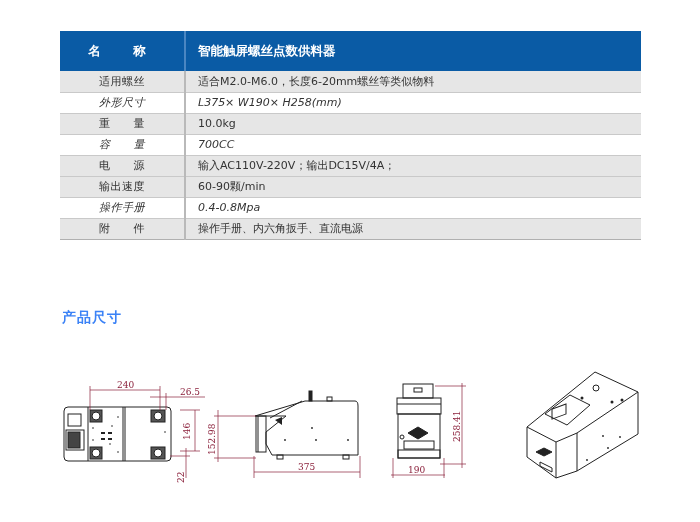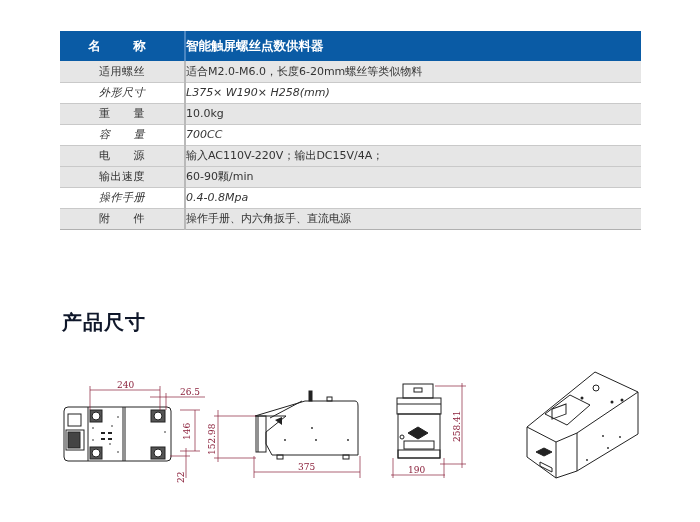--- a/index.html
+++ b/index.html
@@ -2,30 +2,30 @@
 <html><head>
   <meta charset="utf-8">
   <style>
     html, body { margin: 0; padding: 0; background: #ffffff; }
     body { width: 700px; height: 522px; position: relative; overflow: hidden;
            font-family: "DejaVu Sans", "Liberation Sans", sans-serif; color: #333; }
     .spec-table { position: absolute; left: 60px; top: 31px; width: 581px;
                   border-collapse: collapse; table-layout: fixed; }
     .spec-table td { height: 21px; font-size: 11px; padding: 0; border-bottom: 1px solid #c9c9c9;
                      box-sizing: border-box; }
-    .spec-table tr.head td { height: 30px; background: #0a5ba5; color: #ffffff; font-size: 12.5px;
+    .spec-table tr.head td { height: 40px; background: #0a5ba5; color: #ffffff; font-size: 12.5px;
                               font-weight: bold; border-bottom: none; }
     .spec-table td.k { width: 125px; text-align: center; border-right: 2px solid #b9b9b9; letter-spacing: 0.5px; }
     .spec-table tr.head td.k { border-right: 2px solid #4a86c2; letter-spacing: 10px; }
-    .spec-table td.v { }
+    .spec-table td.v { padding-left: 12px; }
     .spec-table tr.shade td { background: #e6e6e6; }
     .spec-table tr.white td { background: #ffffff; font-style: italic; }
     .spec-table tr:last-child td { border-bottom: 1px solid #b0b0b0; }
-    .section-title { position: absolute; left: 62px; top: 309px; font-size: 20px; font-weight: bold;
-                     color: #0f172a; letter-spacing: 1px; }
+    .section-title { position: absolute; left: 62px; top: 309px; font-size: 14px; font-weight: bold;
+                     color: #3b82f6; letter-spacing: 1px; }
     svg.drawing { position: absolute; left: 0; top: 0; }
     .dim { fill: #8a1f3a; font-family: "DejaVu Serif", "Liberation Serif", serif; font-size: 9px; }
   </style>
 </head>
 <body>
 
 <table class="spec-table">
   <tbody>
       <tr class="head">
     <td class="k">名　称</td>

